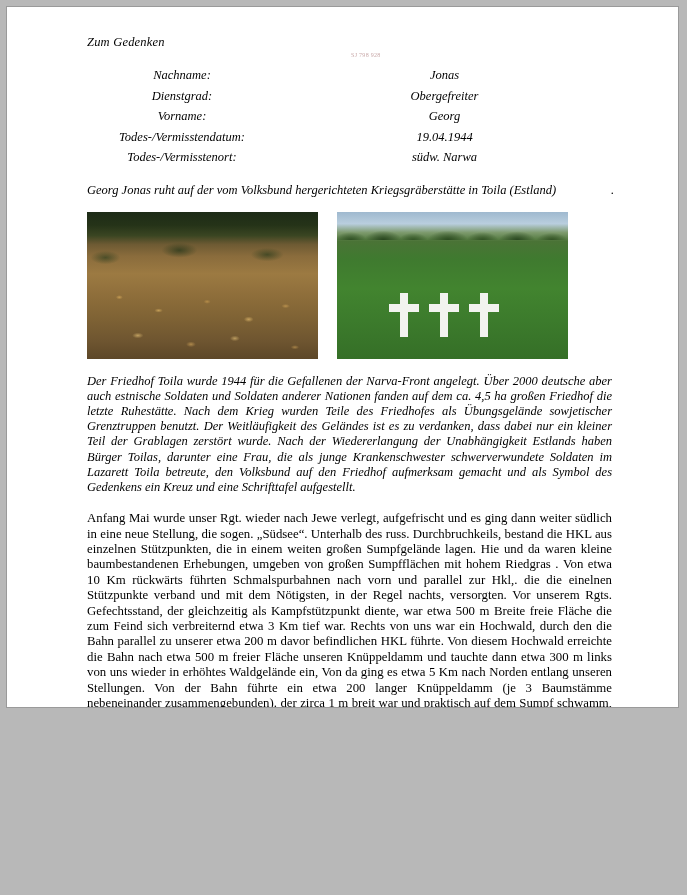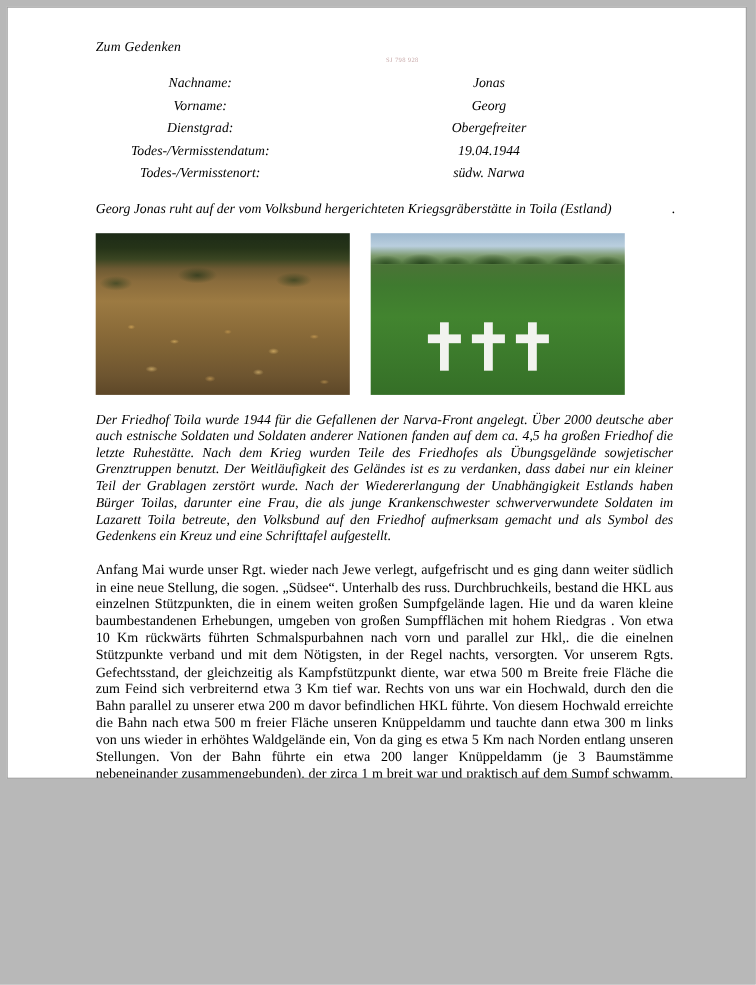--- a/index.html
+++ b/index.html
@@ -210,26 +210,26 @@
 
     <div class="heading">Zum Gedenken</div>
 
     <table class="record">
       <tbody>
           <tr>
         <td class="label">Nachname:</td>
         <td class="value">Jonas</td>
       </tr>
       <tr>
+        <td class="label">Dienstgrad:</td>
+        <td class="value">Obergefreiter</td>
+      </tr>
+      <tr>
         <td class="label">Vorname:</td>
         <td class="value">Georg</td>
-      </tr>
-      <tr>
-        <td class="label">Dienstgrad:</td>
-        <td class="value">Obergefreiter</td>
       </tr>
       <tr>
         <td class="label">Todes-/Vermisstendatum:</td>
         <td class="value">19.04.1944</td>
       </tr>
       <tr>
         <td class="label">Todes-/Vermisstenort:</td>
         <td class="value">südw. Narwa</td>
       </tr>
     </tbody>

